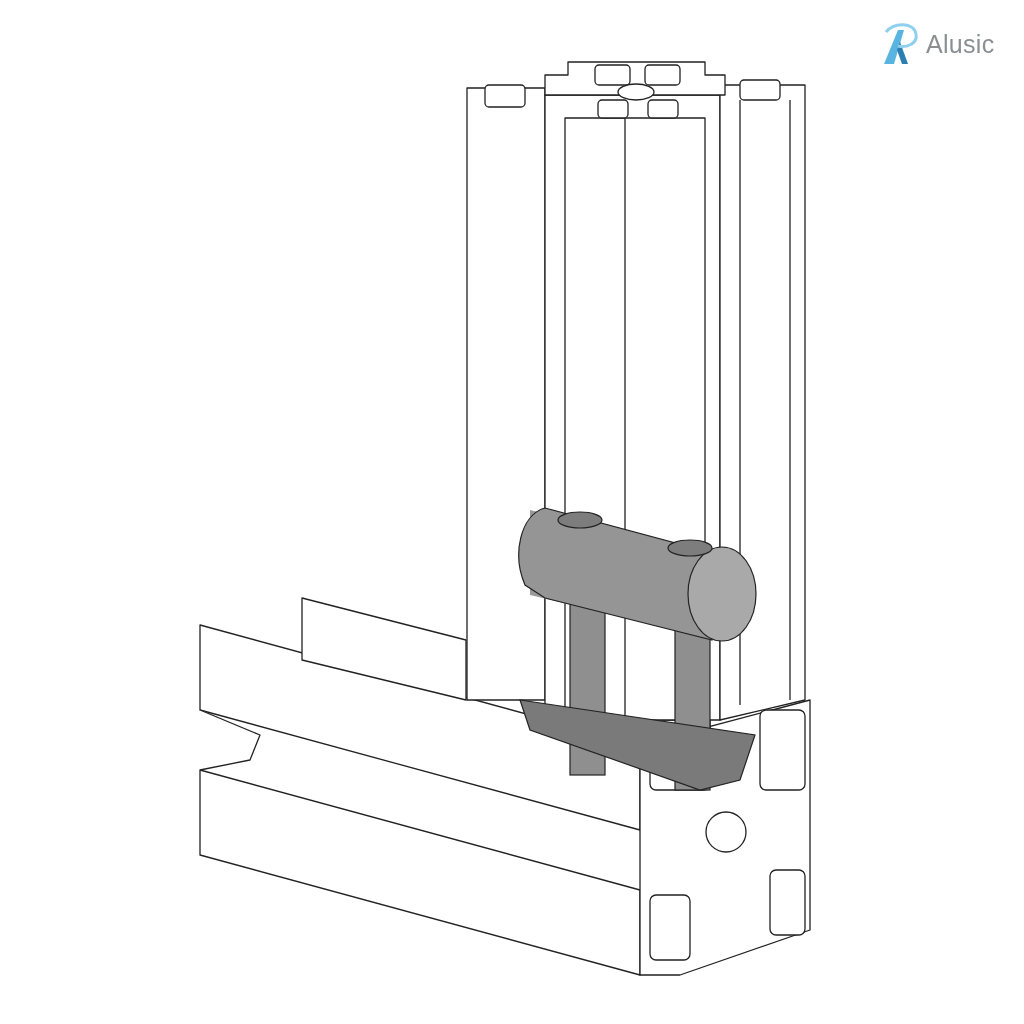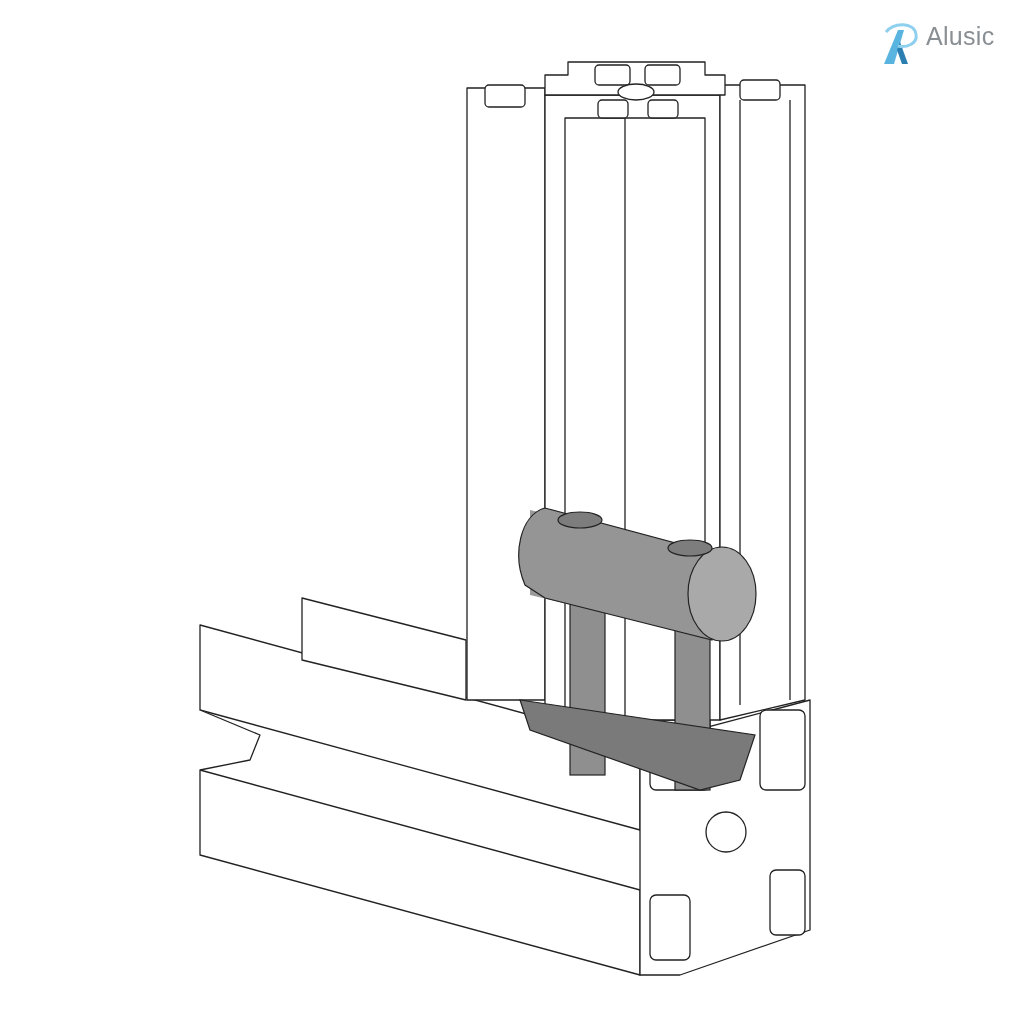--- a/index.html
+++ b/index.html
@@ -1,18 +1,18 @@
 <!DOCTYPE html>
 <html><head>
 <meta charset="utf-8">
 <style>
   html, body { margin:0; padding:0; background:#ffffff; }
   body { width:1024px; height:1024px; position:relative; overflow:hidden;
          font-family:"Liberation Sans", sans-serif; }
-  .logo { position:absolute; left:878px; top:22px; display:flex; gap:6px; }
+  .logo { position:absolute; left:878px; top:22px; display:flex; align-items:center; gap:6px; }
   .logo-text { font-size:25px; color:#8a8f94; letter-spacing:0.3px; }
   svg.drawing { position:absolute; left:0; top:0; }
 </style>
 </head>
 <body>
 
 <div class="logo">
   <svg width="42" height="44" viewBox="0 0 42 44">
     <path d="M6 42 L20 8 L26 8 L16 42 Z" fill="#5ab4e0"></path>
     <path d="M22 20 L30 42 L24 42 L19 28 Z" fill="#2a7fb0"></path>

